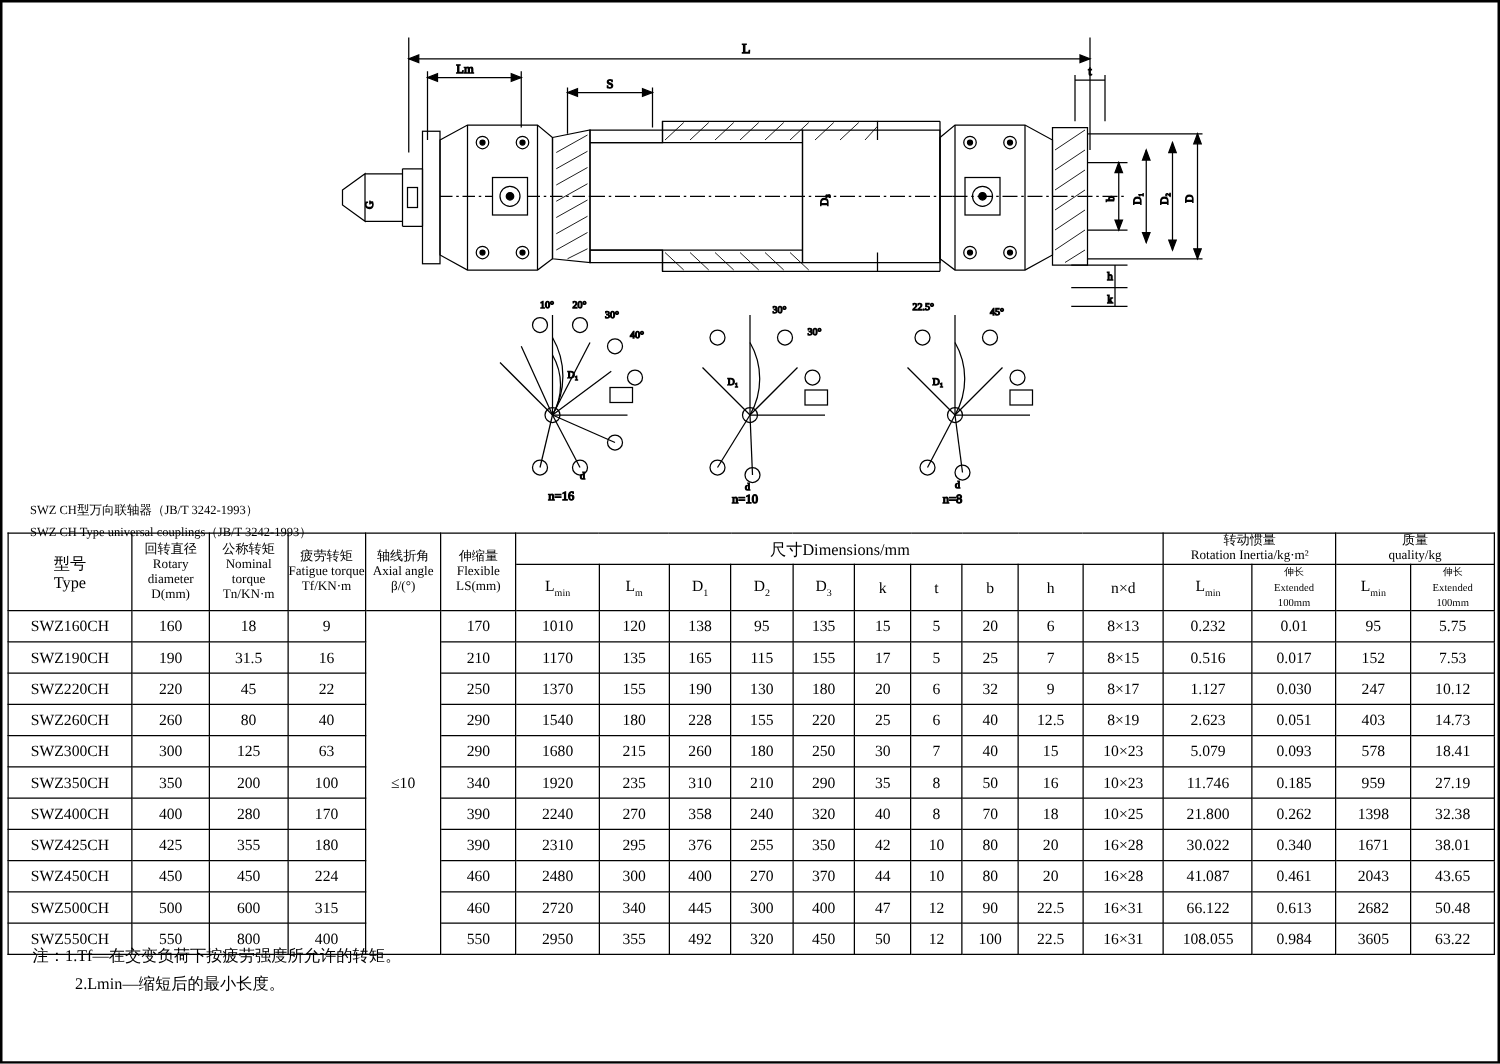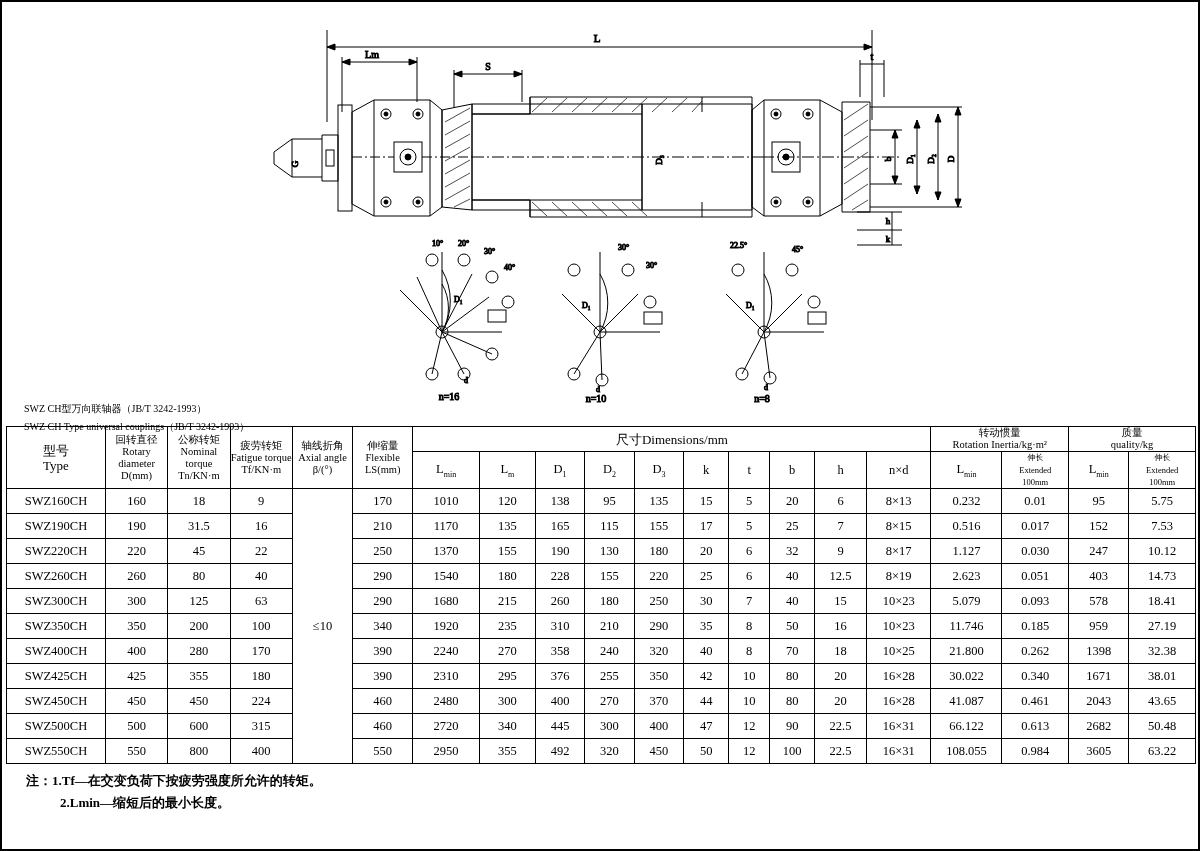--- a/index.html
+++ b/index.html
@@ -25,21 +25,21 @@
   .hdr-cn{font-size:10.5px;line-height:12px;display:block;}
   .hdr-en{font-size:10.5px;line-height:12px;display:block;}
   .hdr-big{font-size:13px;line-height:15px;display:block;}
   .sub{font-size:8px;vertical-align:sub;}
   .rowh{height:25px;}
   .modelcell{font-size:13px;margin-left:40px;}
   .dimhdr{height:22px;}
 
   
   .notes{position:absolute;left:0;top:752px;width:1200px;font-size:13px;line-height:22px;}
-  .notes .cn{position:absolute;left:24px;top:16px;font-weight:bold;}
+  .notes .cn{position:absolute;left:24px;top:0;}
   .notes .en{position:absolute;left:408px;top:0;}
   .notes div div{white-space:nowrap;}
 </style>
 </head>
 <body>
 
 <div id="page">
 
   <div class="drawing">
     <svg width="1196" height="410" viewBox="0 0 1196 410" xmlns="http://www.w3.org/2000/svg">

